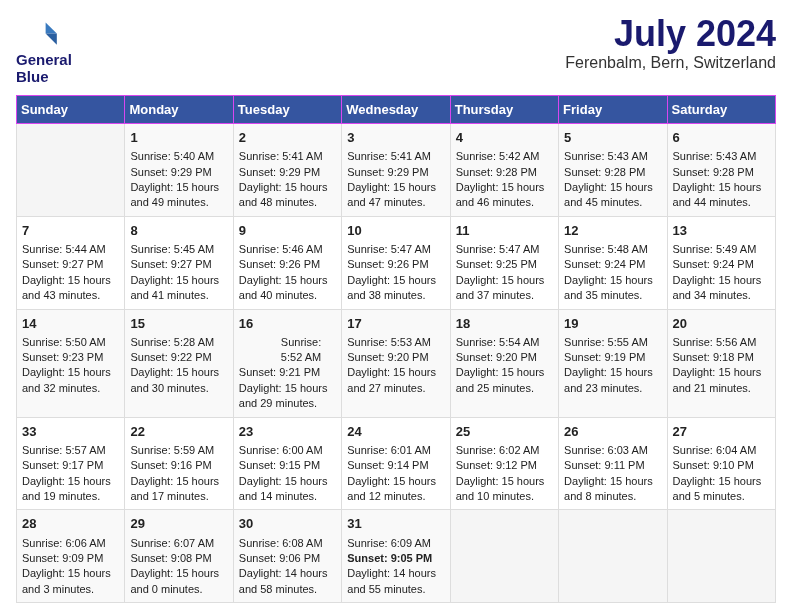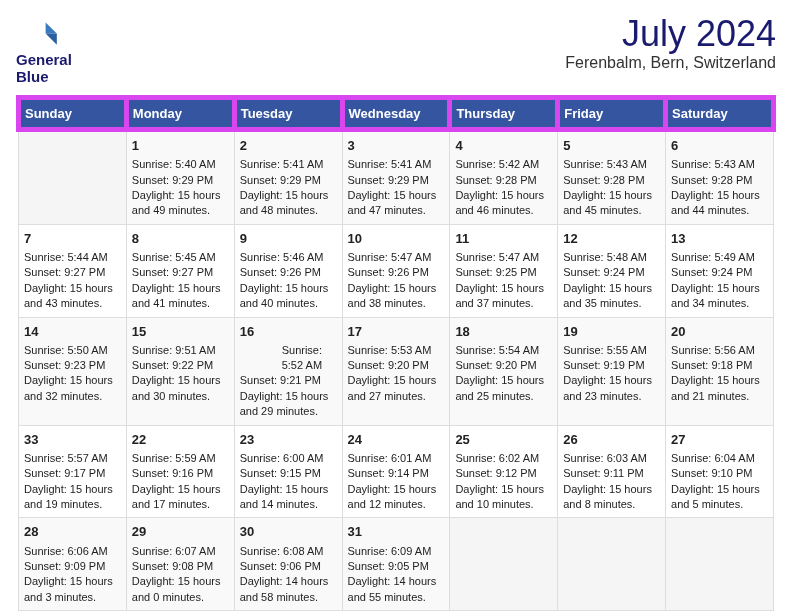--- a/index.html
+++ b/index.html
@@ -32,42 +32,42 @@
     }
     .logo-icon {
       width: 32px;
       height: 32px;
     }
     .title-section {
       text-align: right;
     }
     .month-year {
       font-size: 36px;
-      font-weight: normal;
+      font-weight: bold;
       color: #1a1a6e;
       line-height: 1;
     }
     .location {
       font-size: 16px;
       color: #333;
       margin-top: 2px;
     }
     table {
       width: 100%;
       border-collapse: collapse;
       font-size: 11px;
     }
     thead tr th {
       background-color: #3555a0;
       color: #fff;
       padding: 6px 4px;
       text-align: left;
       font-size: 13px;
       font-weight: bold;
-      border: 5px solid #d946ef;
+      border: 1px solid #d946ef;
     }
     tbody tr {
       border-bottom: 1px solid #ccc;
     }
     tbody tr:nth-child(odd) {
       background-color: #f9f9f9;
     }
     tbody tr:nth-child(even) {
       background-color: #ffffff;
     }
@@ -208,21 +208,21 @@
       </tr>
       <tr>
         <td>
           <span class="day-number">14</span>
           <span style="display: block;">Sunrise: 5:50 AM</span>
           <span style="display: block;">Sunset: 9:23 PM</span>
           <span style="display: block;">Daylight: 15 hours and 32 minutes.</span>
         </td>
         <td>
           <span class="day-number">15</span>
-          <span style="display: block;">Sunrise: 9:51 AM</span>
+          <span style="display: block;">Sunrise: 5:28 AM</span>
           <span style="display: block;">Sunset: 9:22 PM</span>
           <span style="display: block;">Daylight: 15 hours and 30 minutes.</span>
         </td>
         <td>
           <span class="day-number">16</span>
           <span style="display: block; margin-left: 42px;">Sunrise: 5:52 AM</span>
           <span style="display: block;">Sunset: 9:21 PM</span>
           <span style="display: block;">Daylight: 15 hours and 29 minutes.</span>
         </td>
         <td>
@@ -309,21 +309,21 @@
         </td>
         <td>
           <span class="day-number">30</span>
           <span style="display: block;">Sunrise: 6:08 AM</span>
           <span style="display: block;">Sunset: 9:06 PM</span>
           <span style="display: block;">Daylight: 14 hours and 58 minutes.</span>
         </td>
         <td>
           <span class="day-number">31</span>
           <span style="display: block;">Sunrise: 6:09 AM</span>
-          <span style="display: block;">Sunset: 9:05 PM</span>
+          <span style="display: block; font-weight: bold;">Sunset: 9:05 PM</span>
           <span style="display: block;">Daylight: 14 hours and 55 minutes.</span>
         </td>
         <td class="empty-cell"></td>
         <td class="empty-cell"></td>
         <td class="empty-cell"></td>
       </tr>
     </tbody>
 </table>
 
 </body></html>

